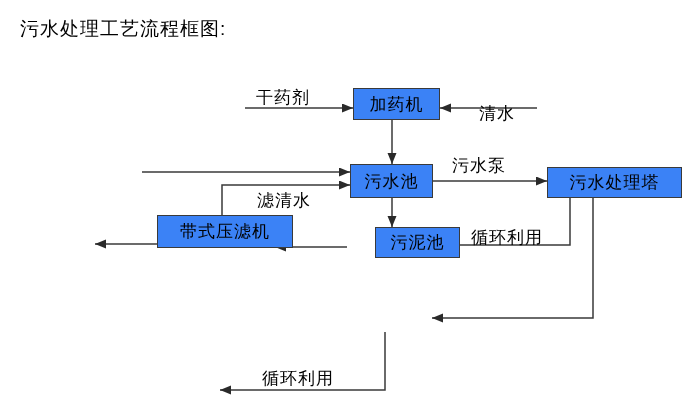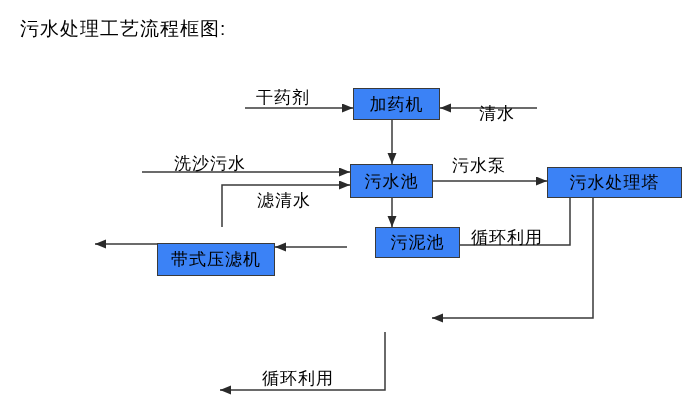--- a/index.html
+++ b/index.html
@@ -41,21 +41,21 @@
     position: absolute;
     font-size: 17px;
     letter-spacing: 1px;
     white-space: nowrap;
   }
   
   #node-dosing-machine    { left:353px; top:88px;  width:87px;  height:32px; }
   #node-sewage-pool       { left:350px; top:164px; width:83px;  height:34px; }
   #node-treatment-tower   { left:547px; top:167px; width:135px; height:31px; }
   #node-sludge-pool       { left:347px; top:227px; width:85px;  height:31px;margin-left:28px; }
-  #node-belt-filter-press { left:157px; top:243px; width:118px; height:33px; }
+  #node-belt-filter-press { left:157px; top:215px; width:136px; height:33px; }
   #node-clean-water-pool  { left:342px; top:300px; width:90px;  height:32px; }
   
   #label-dry-chemical        { left:256px; top:86px;  }
   #label-clean-water         { left:479px; top:86px;margin-top:16px;  }
   #label-sand-washing-sewage { left:174px; top:152px; }
   #label-sewage-pump         { left:452px; top:154px; }
   #label-filtered-water      { left:257px; top:189px; }
   #label-sludge-pump         { left:284px; top:225px; }
   #label-bottom-sewage       { left:471px; top:226px; }
   #label-mud-cake-out        { left:17px;  top:223px; }
@@ -91,19 +91,18 @@
   <div class="title">污水处理工艺流程框图:</div>
 
   <div class="node" id="node-dosing-machine">加药机</div>
   <div class="node" id="node-sewage-pool">污水池</div>
   <div class="node" id="node-treatment-tower">污水处理塔</div>
   <div class="node" id="node-sludge-pool">污泥池</div>
   <div class="node" id="node-belt-filter-press">带式压滤机</div>
 
   <div class="edge-label" id="label-dry-chemical">干药剂</div>
   <div class="edge-label" id="label-clean-water">清水</div>
-  <div class="edge-label" id="label-sand-washing-sewage">洗沙污水</div>
   <div class="edge-label" id="label-sewage-pump">污水泵</div>
   <div class="edge-label" id="label-filtered-water">滤清水</div>
   <div class="edge-label" id="label-bottom-sewage">循环利用</div>
   <div class="edge-label" id="label-recycling">循环利用</div>
 
 </div>
 
 </body></html>

